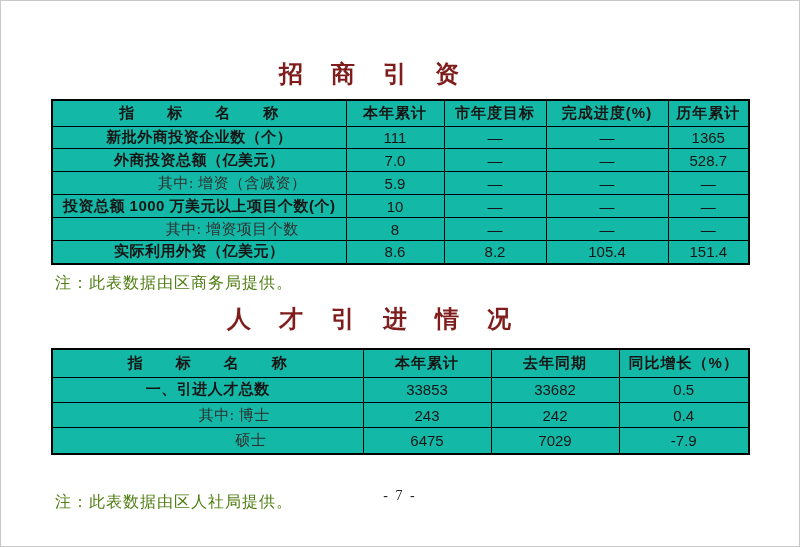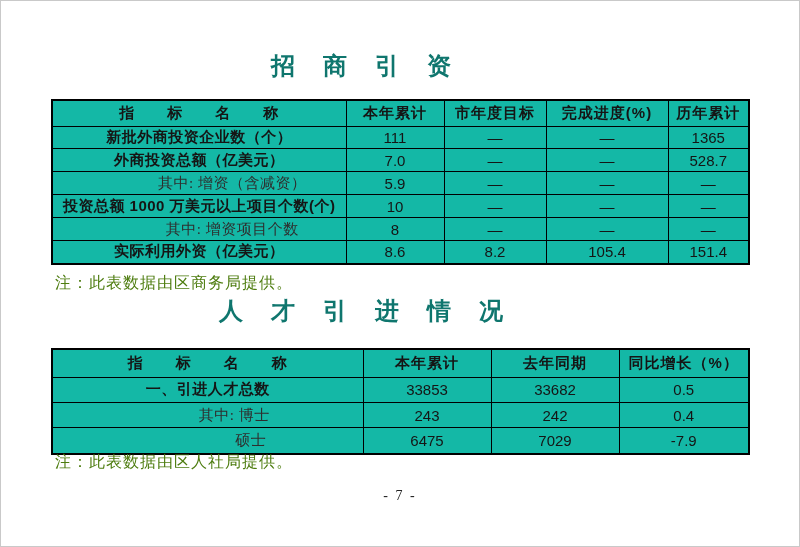--- a/index.html
+++ b/index.html
@@ -4,22 +4,22 @@
 <style>
   html,body { margin:0; padding:0; background:#e9e9e9; }
   .page {
     position:relative; width:800px; height:547px; margin:0 auto;
     background:#ffffff; box-shadow:inset 0 0 0 1px #c9c9c9;
     font-family:"Liberation Sans", sans-serif; color:#141414;
     overflow:hidden;
   }
   .doc-title {
     position:absolute; left:0; width:708px; text-align:center;
-    font-size:24px; line-height:28px; font-weight:bold; color:#0f766e;
-    letter-spacing:2px; margin:8px; white-space:pre;
+    font-size:24px; line-height:28px; font-weight:bold; color:#7f1d1d;
+    letter-spacing:2px; margin:16px; white-space:pre;
   }
   #title1 { top:44px; }
   #title2 { top:289px; }
 
   table.report {
     position:absolute; left:51px; border-collapse:collapse; table-layout:fixed;
     border:2px solid #000; background:#14b8a6;
   }
   #table1 { top:99px;  width:697px; height:166px; }
   #table2 { top:348px; width:697px; height:107px; }
@@ -40,21 +40,21 @@
   #table1 td.lvl1 { padding-left:68px; }
   #table2 td.lvl1 { padding-left:55px; }
   #table2 td.lvl2 { padding-left:88px; }
   td.num-cell { font-size:15px; color:#1b1b1b; }
 
   .table-note {
     position:absolute; left:55px; font-size:16px; color:#4d7c0f;
     font-family:"Liberation Serif", serif; letter-spacing:1px;
   }
   #note1 { top:273px; }
-  #note2 { top:452px; }
+  #note2 { top:492px; }
 
   .page-number {
     position:absolute; top:488px; left:0; width:800px; text-align:center;
     font-size:14px; color:#222; font-family:"Liberation Serif", serif;
     letter-spacing:2px;
   }
 </style>
 </head>
 <body>
 

